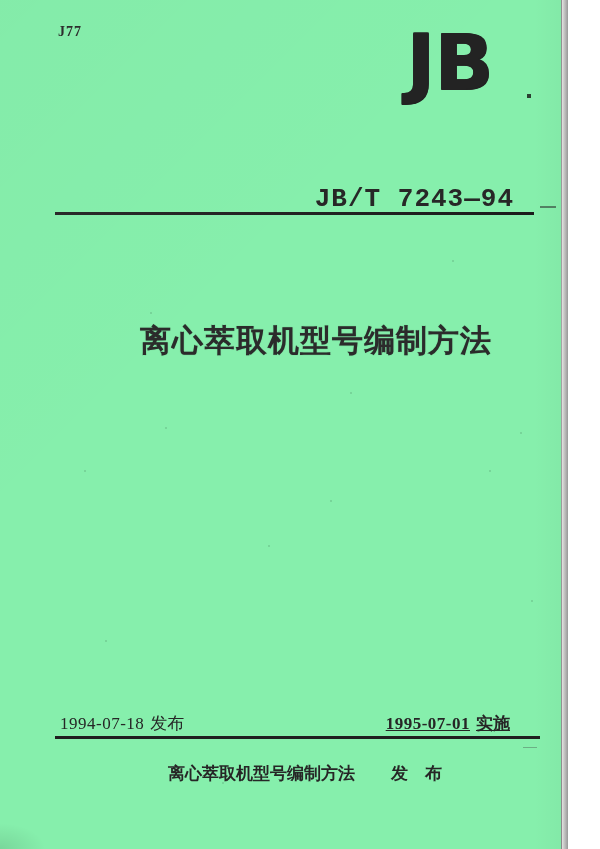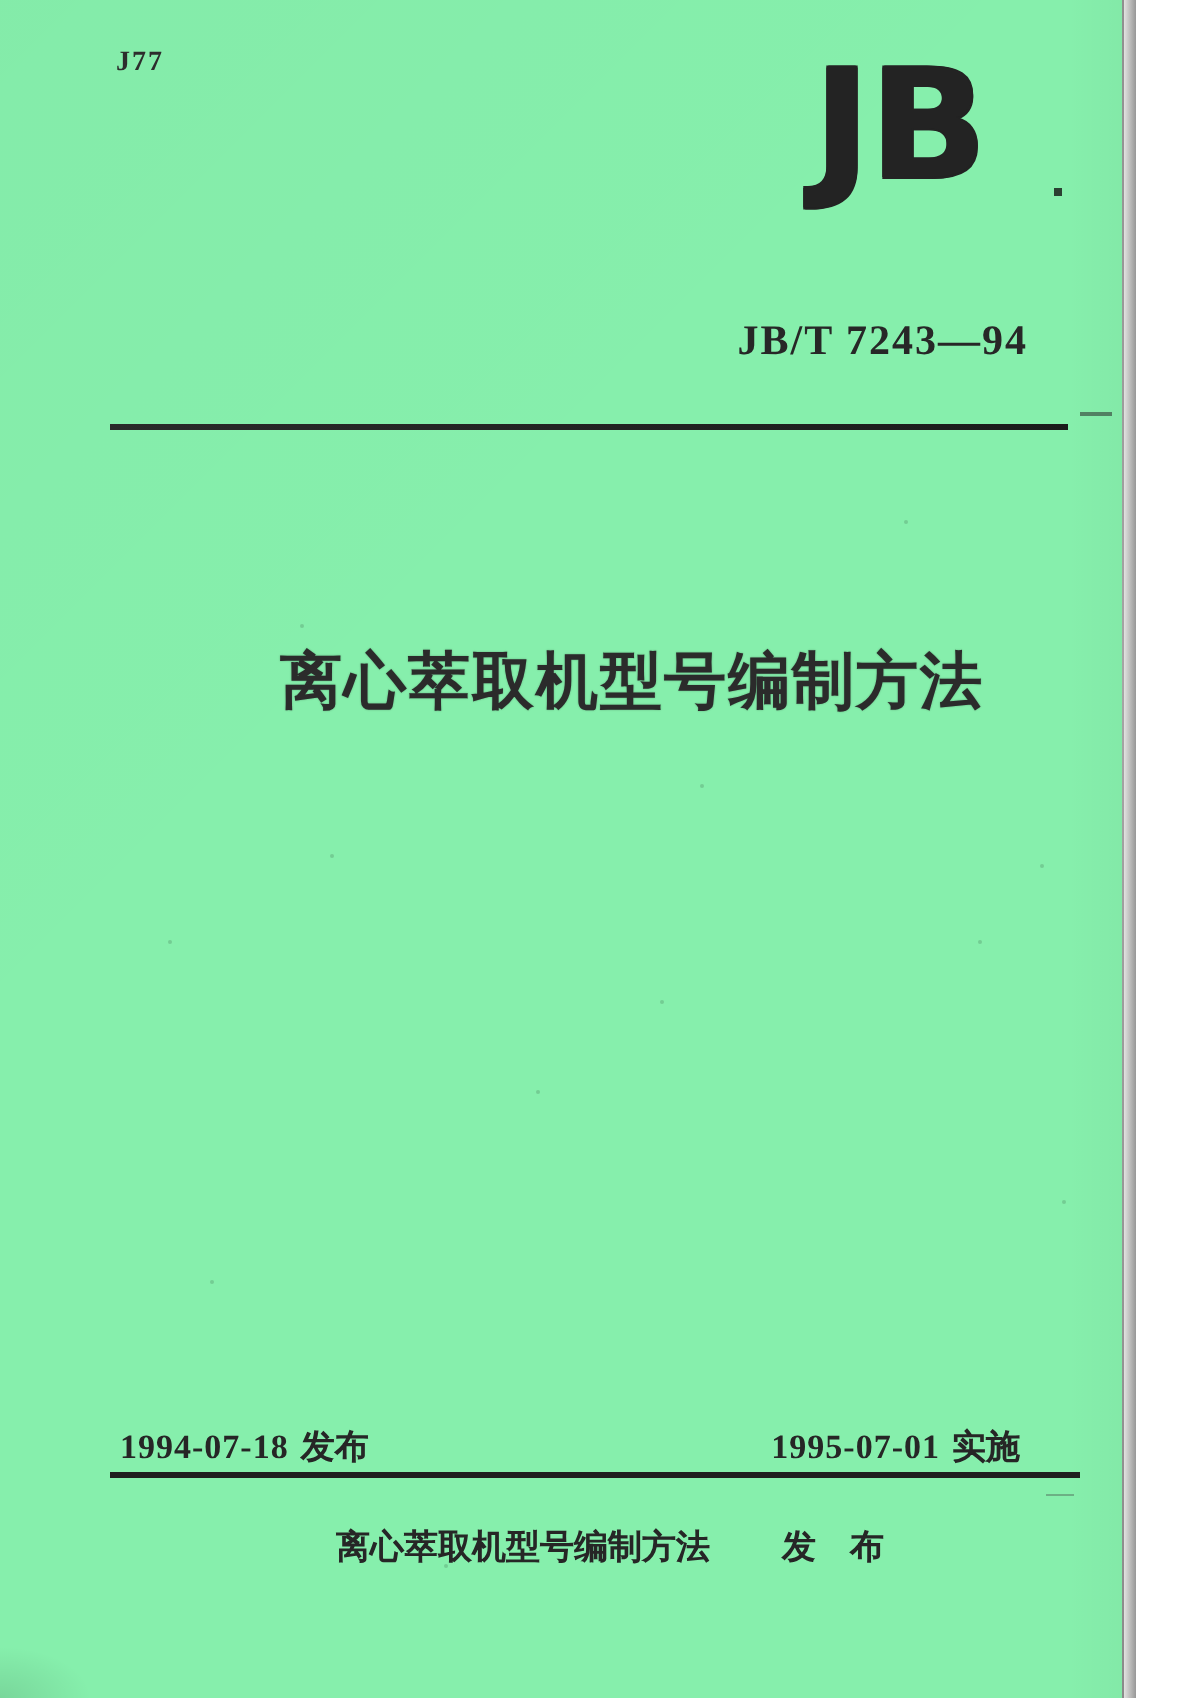--- a/index.html
+++ b/index.html
@@ -49,23 +49,23 @@
     position: absolute; top: 106px; left: 0; width: 600px;
     text-align: center;
     font-weight: bold; font-size: 38px; line-height: 1.15;
     letter-spacing: 2px;
     color: #2a2a2a;
     text-shadow: 0 0 1px rgba(0,0,0,0.35);
     white-space: nowrap;
   }
 
   .standard-number {
-    position: absolute; top: 158px; right: 54px;
-    font-family: Liberation Serif, serif;
-    font-weight: bold; font-size: 21px; letter-spacing: 1px;
+    position: absolute; top: 184px; right: 54px;
+    font-family: Liberation Mono, monospace;
+    font-weight: bold; font-size: 26px; letter-spacing: 1px;
     color: #272727;
     white-space: pre;
   }
 
   .rule-top {
     position: absolute; top: 212px; left: 55px;
     width: 479px; height: 3px;
     background: linear-gradient(to right, #2a2a2a, #1b1b1b);
   }
 
@@ -74,27 +74,28 @@
     text-align: center;
     font-weight: bold; font-size: 31px; letter-spacing: 1px;
     color: #2b2b2b;
     text-shadow: 0 0 1px rgba(0,0,0,0.3);
     transform: translateX(16px);
     white-space: nowrap;
   }
 
   .date-issue {
     position: absolute; top: 712px; left: 60px;
-    font-weight: bold; font-size: 17px;
+    font-weight: normal; font-size: 17px;
     color: #262626;
   }
   .date-impl {
     position: absolute; top: 712px; right: 58px;
     font-weight: bold; font-size: 17px;
     color: #262626;
+    text-decoration: underline;
   }
   .date-issue .num, .date-impl .num {
     font-family: "Liberation Serif", serif;
     letter-spacing: 0.5px;
   }
   .date-issue .lbl, .date-impl .lbl { margin-left: 6px; }
 
   .rule-bottom {
     position: absolute; top: 736px; left: 55px;
     width: 485px; height: 3px;

